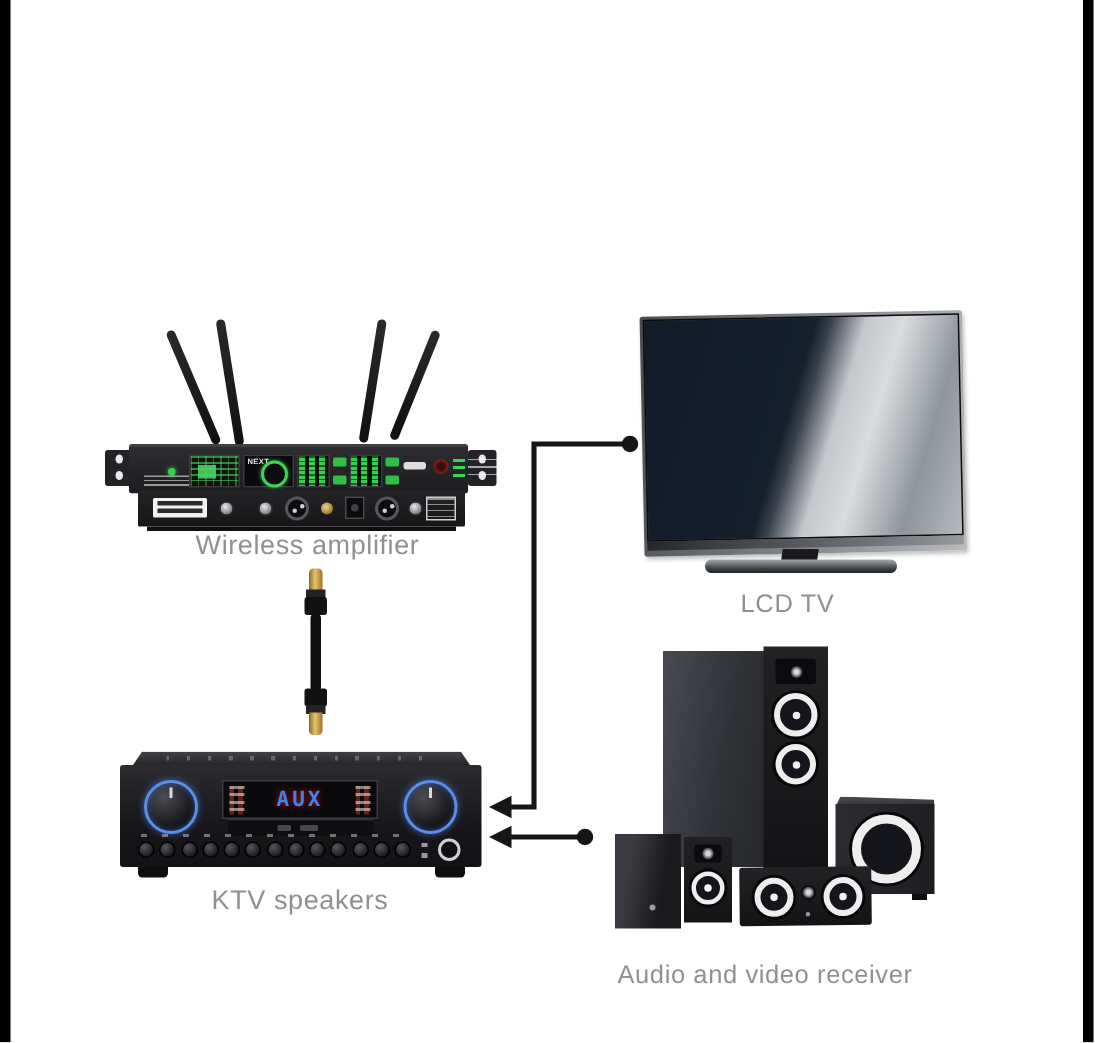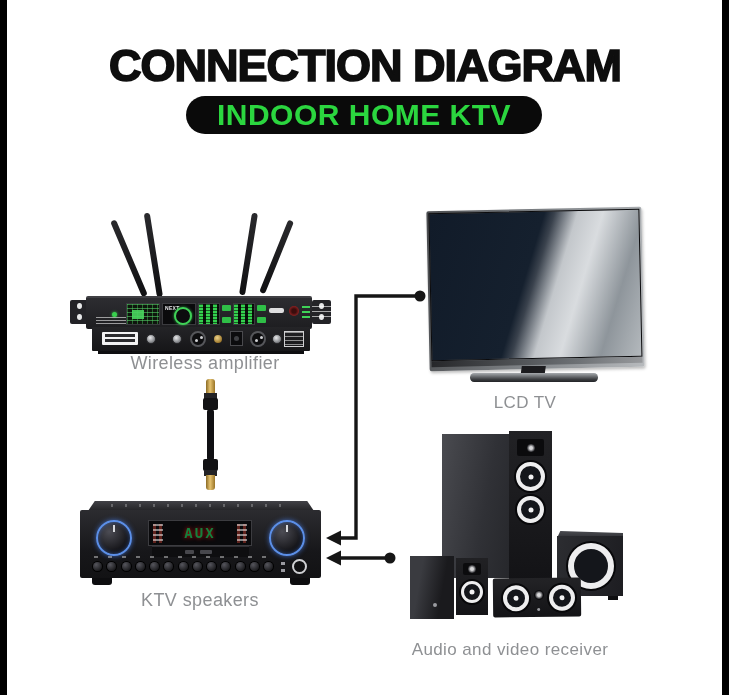--- a/index.html
+++ b/index.html
@@ -93,21 +93,21 @@
                 border:2px solid #5b8fe8;box-shadow:0 0 5px rgba(70,120,220,.8), inset 0 0 4px rgba(70,120,220,.6);
                 box-sizing:border-box;}
   .amp-knob-big i{position:absolute;left:50%;top:3px;width:2px;height:7px;background:#d8dadd;transform:translateX(-50%);}
   .amp-display{position:absolute;left:148px;top:520px;width:104px;height:26px;background:#0a0a0c;
                border:1px solid #3c3c40;box-sizing:border-box;display:flex;align-items:center;justify-content:center;}
   .amp-display .leds{position:absolute;top:3px;width:10px;height:19px;
       background:repeating-linear-gradient(to bottom,rgba(255,255,255,.5) 0 2px,transparent 2px 5px),
                  repeating-linear-gradient(to right,rgba(255,80,60,.35) 0 3px,transparent 3px 6px);}
   .leds-l{left:4px;} .leds-r{right:4px;}
   .amp-display span{font-family:"DejaVu Sans Mono", monospace;font-size:14px;font-weight:700;
-                    letter-spacing:2px;color:#15803d;text-shadow:0 0 4px #c01208;}
+                    letter-spacing:2px;color:#3b82f6;text-shadow:0 0 4px #c01208;}
   .amp-tray{position:absolute;left:152px;top:546px;width:97px;height:10px;background:#0e0e10;border-top:1px solid #303034;}
   .amp-tray i{position:absolute;top:3px;height:4px;background:#47474c;border-radius:1px;}
   .amp-dashes{position:absolute;left:94px;top:556px;width:178px;height:2px;
               background:repeating-linear-gradient(to right,rgba(255,255,255,.4) 0 4px,transparent 4px 14px);}
   .amp-knob-row{position:absolute;left:93px;top:561px;width:180px;height:10px;
                 display:flex;justify-content:space-between;align-items:center;}
   .amp-knob{width:9px;height:9px;border-radius:50%;
             background:radial-gradient(circle at 35% 30%,#55555c,#1a1a1d 75%);box-shadow:0 0 0 1px #000;}
   .amp-leds{position:absolute;left:281px;top:562px;width:4px;height:10px;
             background:repeating-linear-gradient(to bottom,#9a9aa0 0 3px,transparent 3px 7px);}
@@ -155,24 +155,20 @@
   .wires{position:absolute;left:0;top:0;pointer-events:none;}
 </style>
 </head>
 <body>
 
 <div class="stage">
 
   <div class="edge-bar edge-left"></div>
   <div class="edge-bar edge-right"></div>
 
-  <div class="title">CONNECTION DIAGRAM</div>
-  <div class="badge">
-    <span>INDOOR HOME KTV</span>
-  </div>
 
   <div>
     <div class="antenna" style="left:142px;top:214px;height:82px;transform:rotate(-23deg);"></div>
     <div class="antenna" style="left:157px;top:212px;height:85px;transform:rotate(-9deg);"></div>
     <div class="antenna" style="left:239px;top:212px;height:83px;transform:rotate(9deg);"></div>
     <div class="antenna" style="left:259px;top:215px;height:78px;transform:rotate(22deg);"></div>
 
     <div class="rx-ear" style="left:70px;">
       <div class="hole" style="top:3px;"></div>
         <div class="hole" style="top:14px;"></div>

